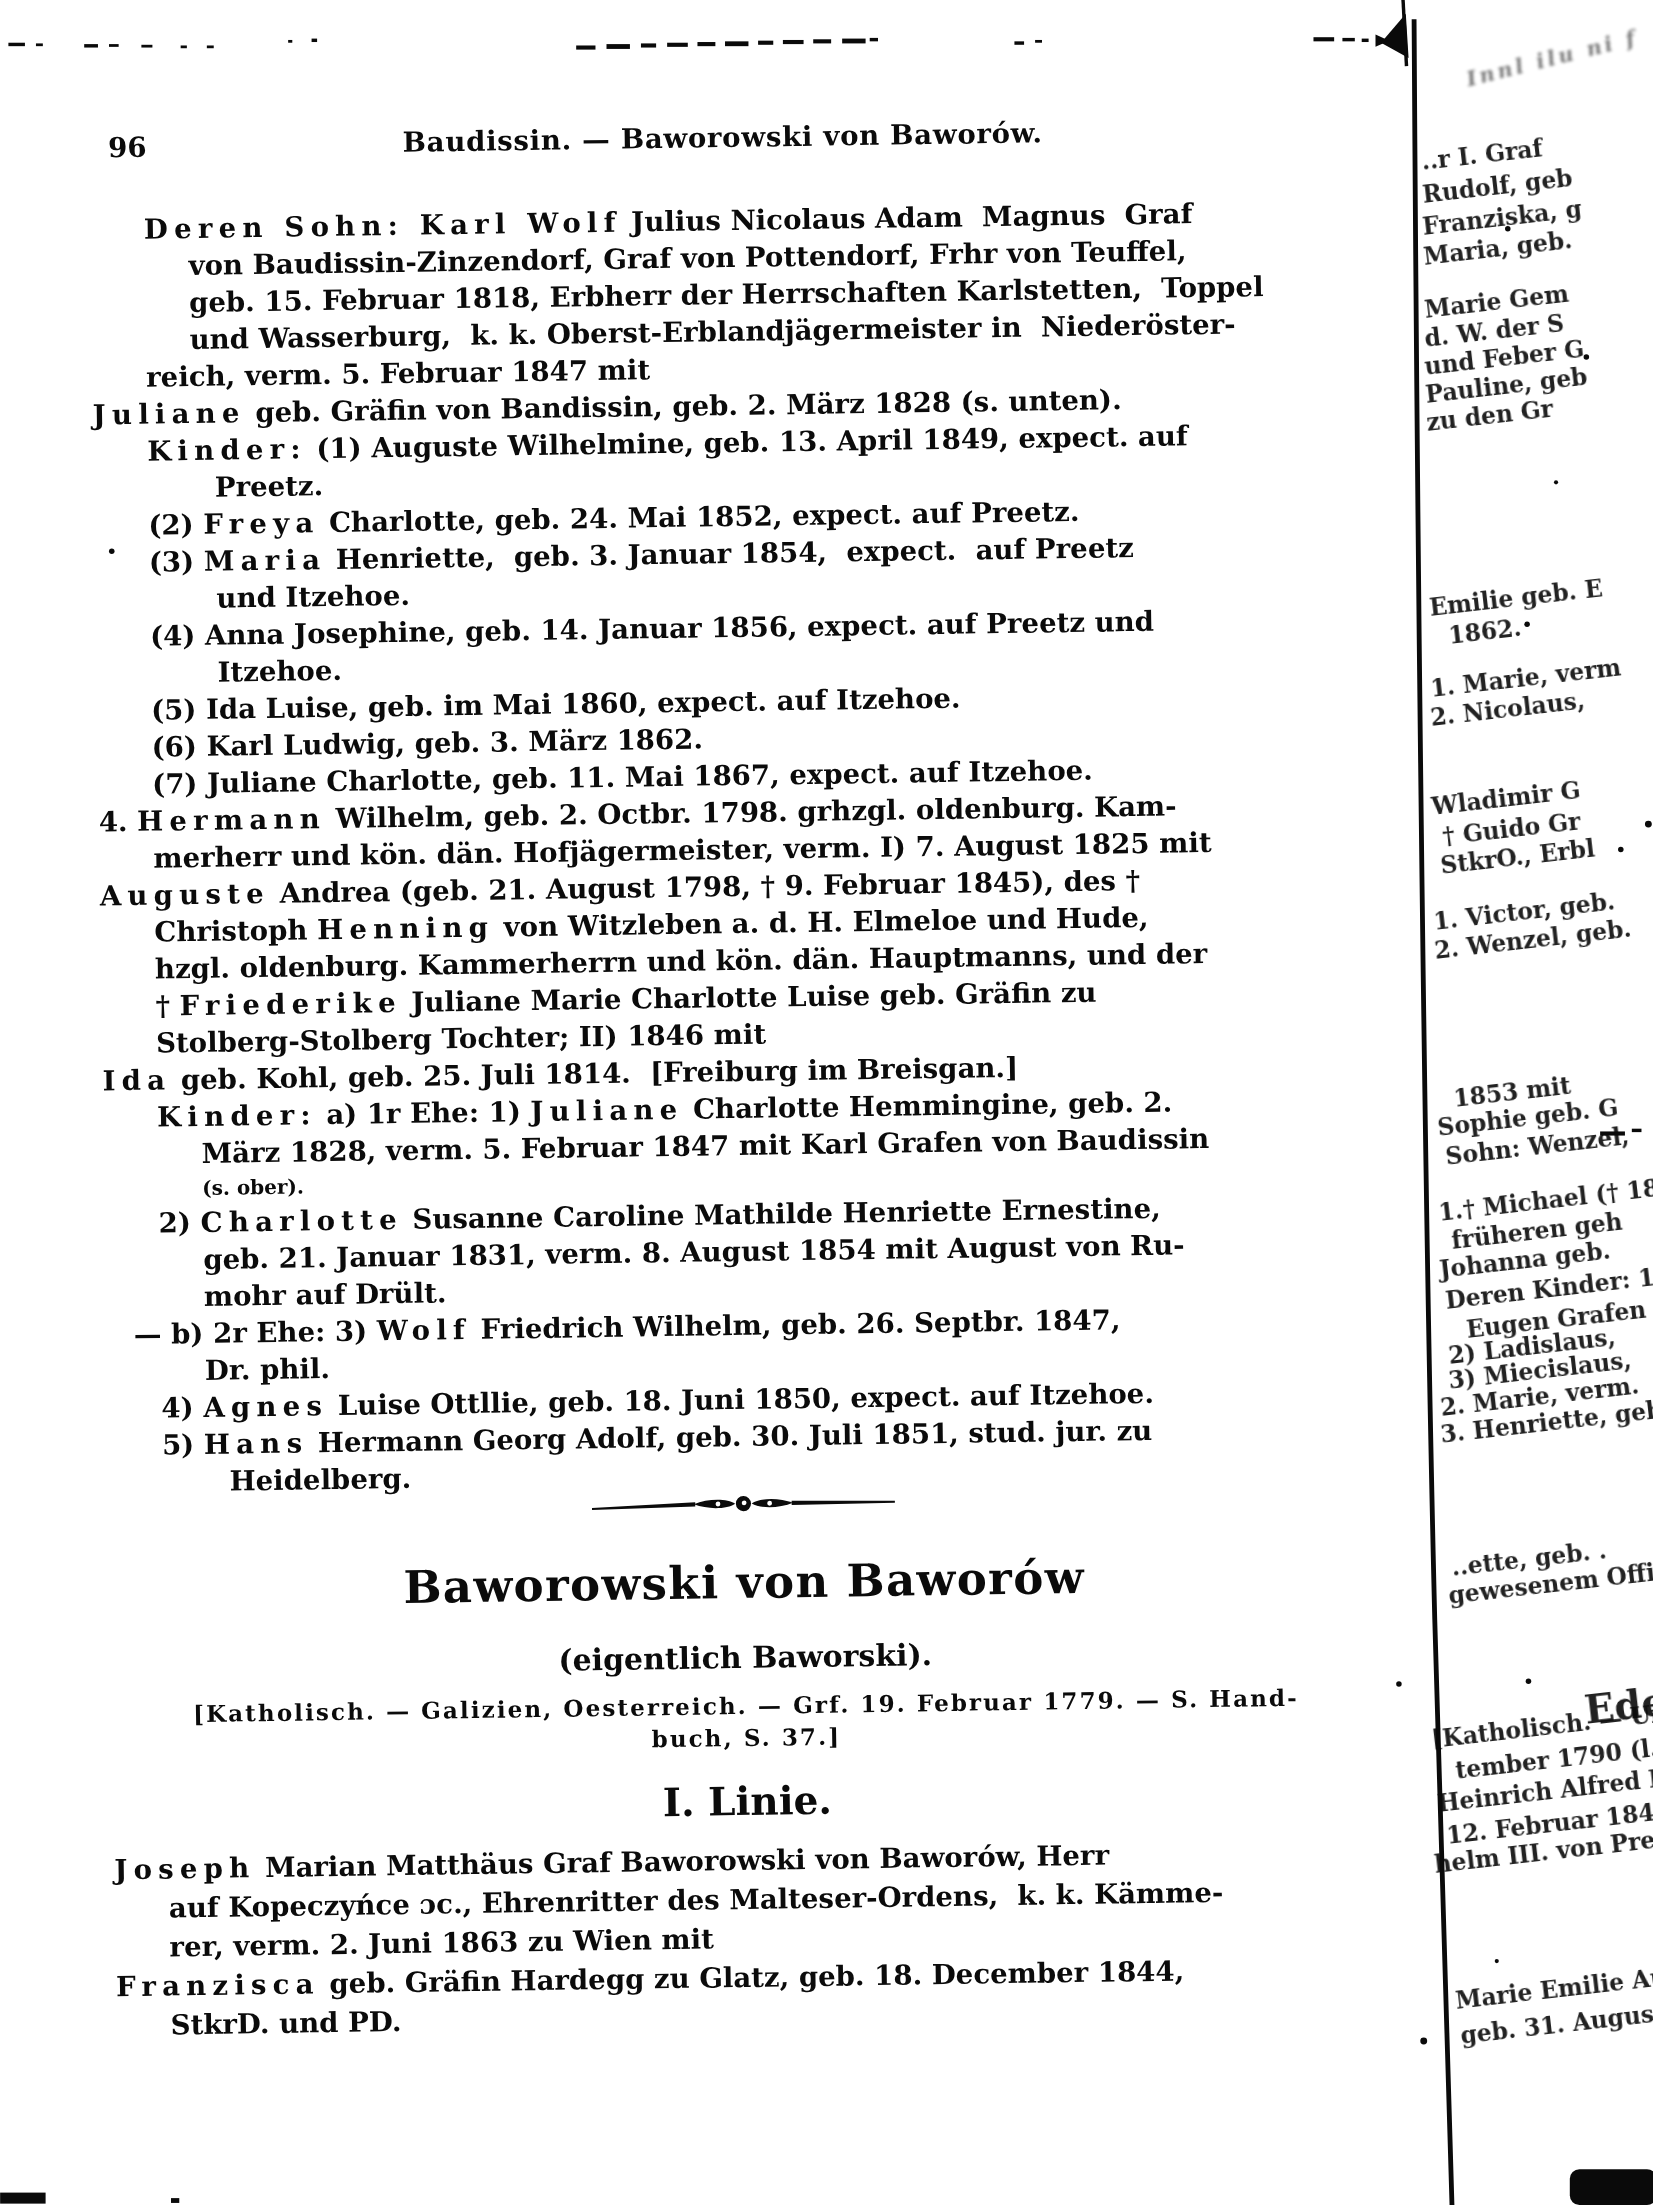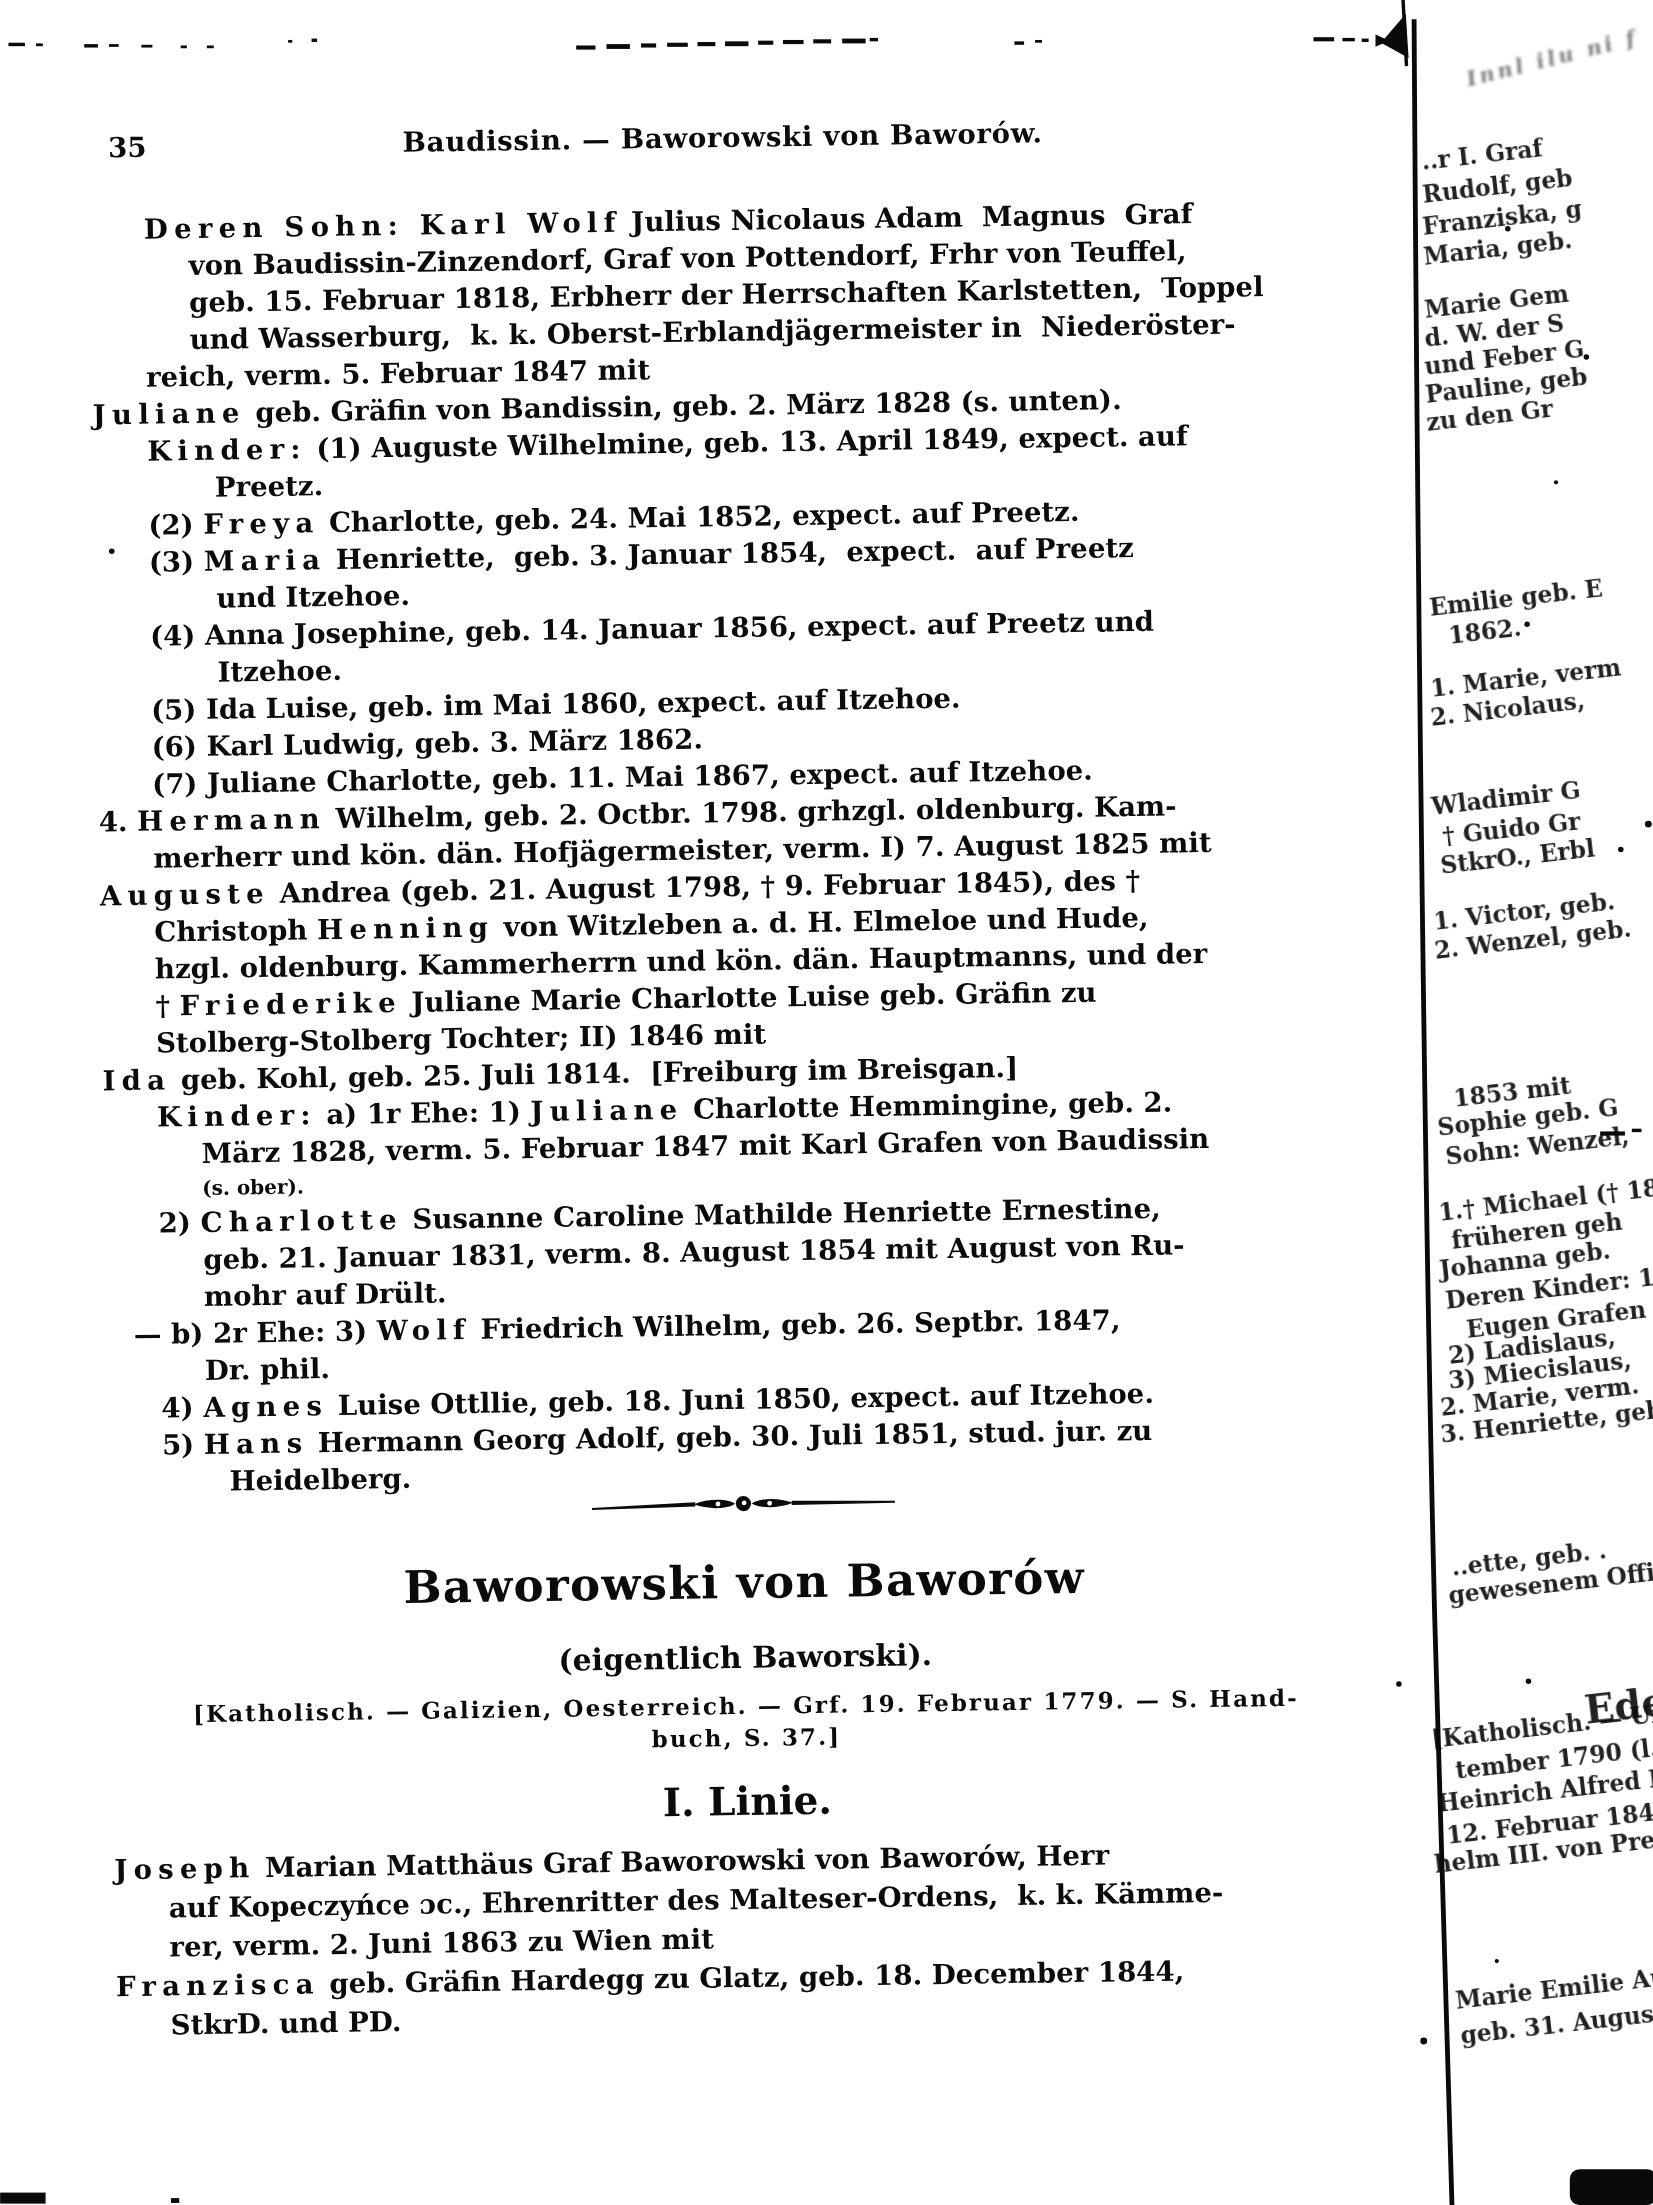--- a/index.html
+++ b/index.html
@@ -39,21 +39,21 @@
   svg.overlay{position:absolute;left:0;top:0;pointer-events:none;}
 </style>
 </head>
 <body>
 
 <div id="page">
 
   <div class="main">
 
     <div class="hdr">
-      <span class="pgnum">35</span>
+      <span class="pgnum">96</span>
       <div class="rh">Baudissin. — Baworowski von Baworów.</div>
     </div>
 
     <div class="body1">
         <div class="bl i2"><span class="sp">Deren Sohn: </span><span class="sp">Karl Wolf</span><span> Julius Nicolaus Adam  Magnus  Graf</span></div>
         <div class="bl i3"><span>von Baudissin-Zinzendorf, Graf von Pottendorf, Frhr von Teuffel,</span></div>
         <div class="bl i3"><span>geb. 15. Februar 1818, Erbherr der Herrschaften Karlstetten,  Toppel</span></div>
         <div class="bl i3"><span>und Wasserburg,  k. k. Oberst-Erblandjägermeister in  Niederöster-</span></div>
         <div class="bl i2"><span>reich, verm. 5. Februar 1847 mit</span></div>
         <div class="bl i0"><span class="sp">Juliane</span><span> geb. Gräfin von Bandissin, geb. 2. März 1828 (s. unten).</span></div>

